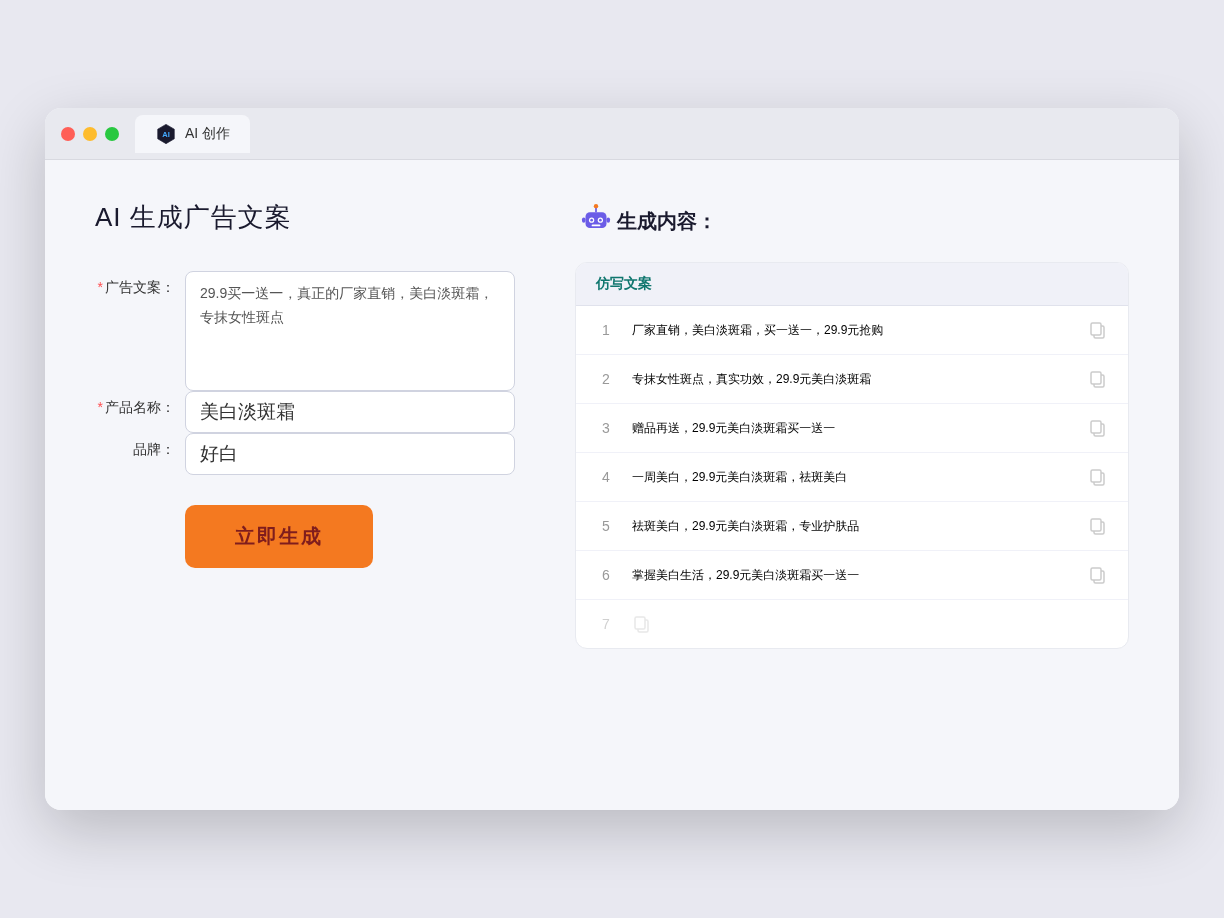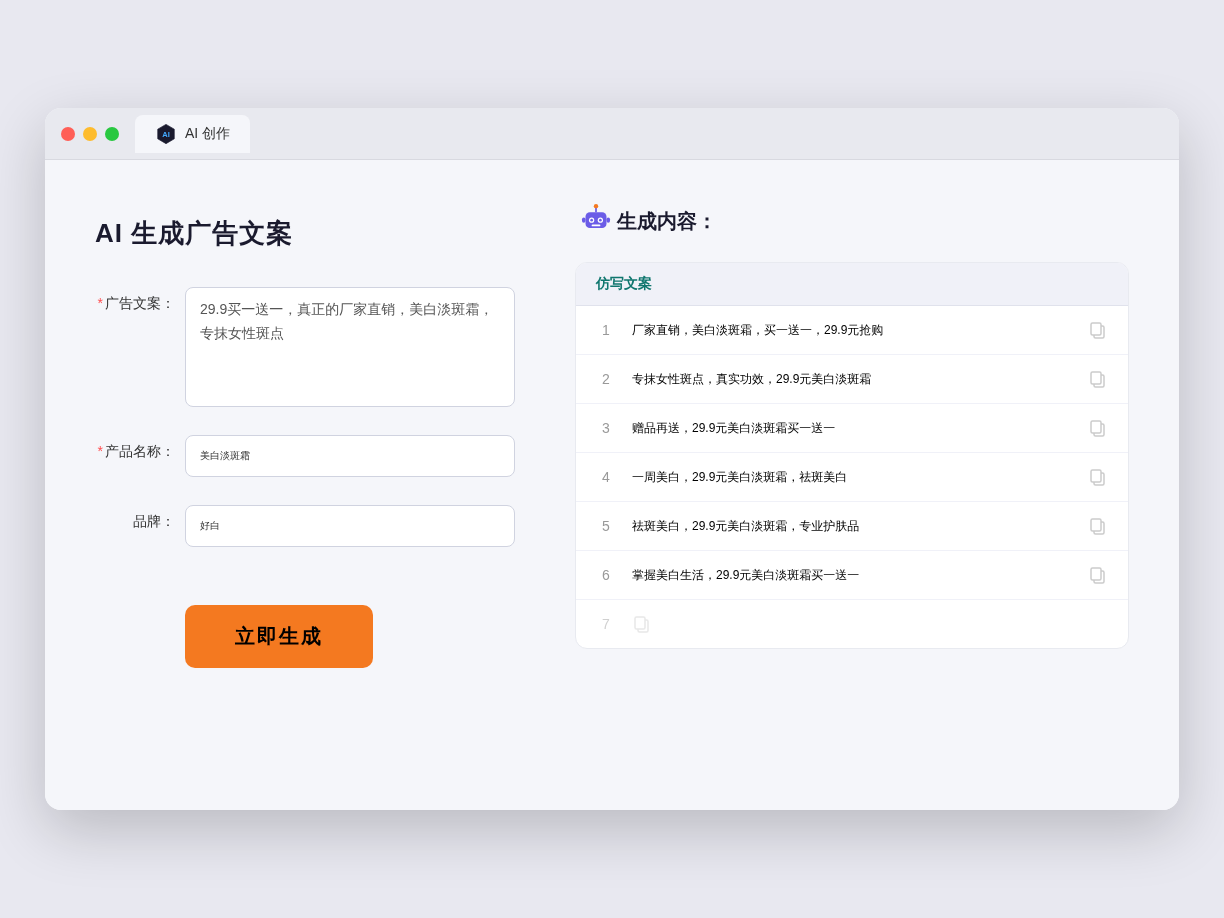--- a/index.html
+++ b/index.html
@@ -73,31 +73,29 @@
       gap: 60px;
     }
 
     
     .left-panel {
       flex: 0 0 420px;
     }
 
     .page-title {
       font-size: 26px;
-      font-weight: 700;
+      font-weight: 400;
       color: #1a1a2e;
       margin-bottom: 36px;
       letter-spacing: 1px;
-      margin-top: 16px;
     }
 
     .form-group {
       display: flex;
       align-items: flex-start;
-      margin-bottom: 28px;
     }
 
     .form-label {
       font-size: 14px;
       color: #333;
       min-width: 90px;
       text-align: right;
       padding-right: 10px;
       padding-top: 8px;
       flex-shrink: 0;
@@ -121,31 +119,31 @@
       line-height: 1.7;
       font-family: inherit;
       outline: none;
     }
 
     .form-input {
       flex: 1;
       border: 1.5px solid #d0d3e0;
       border-radius: 8px;
       padding: 10px 14px;
-      font-size: 10px;
+      font-size: 19px;
       color: #333;
       background: #fff;
       font-family: inherit;
       outline: none;
       height: 42px;
     }
 
     .generate-btn {
       background: #f47920;
-      color: #000000;
+      color: #7f1d1d;
       border: none;
       border-radius: 10px;
       padding: 18px 50px;
       font-size: 20px;
       font-weight: 600;
       cursor: pointer;
       margin-top: 30px;
       margin-left: 90px;
       letter-spacing: 2px;
       transition: background 0.2s;

